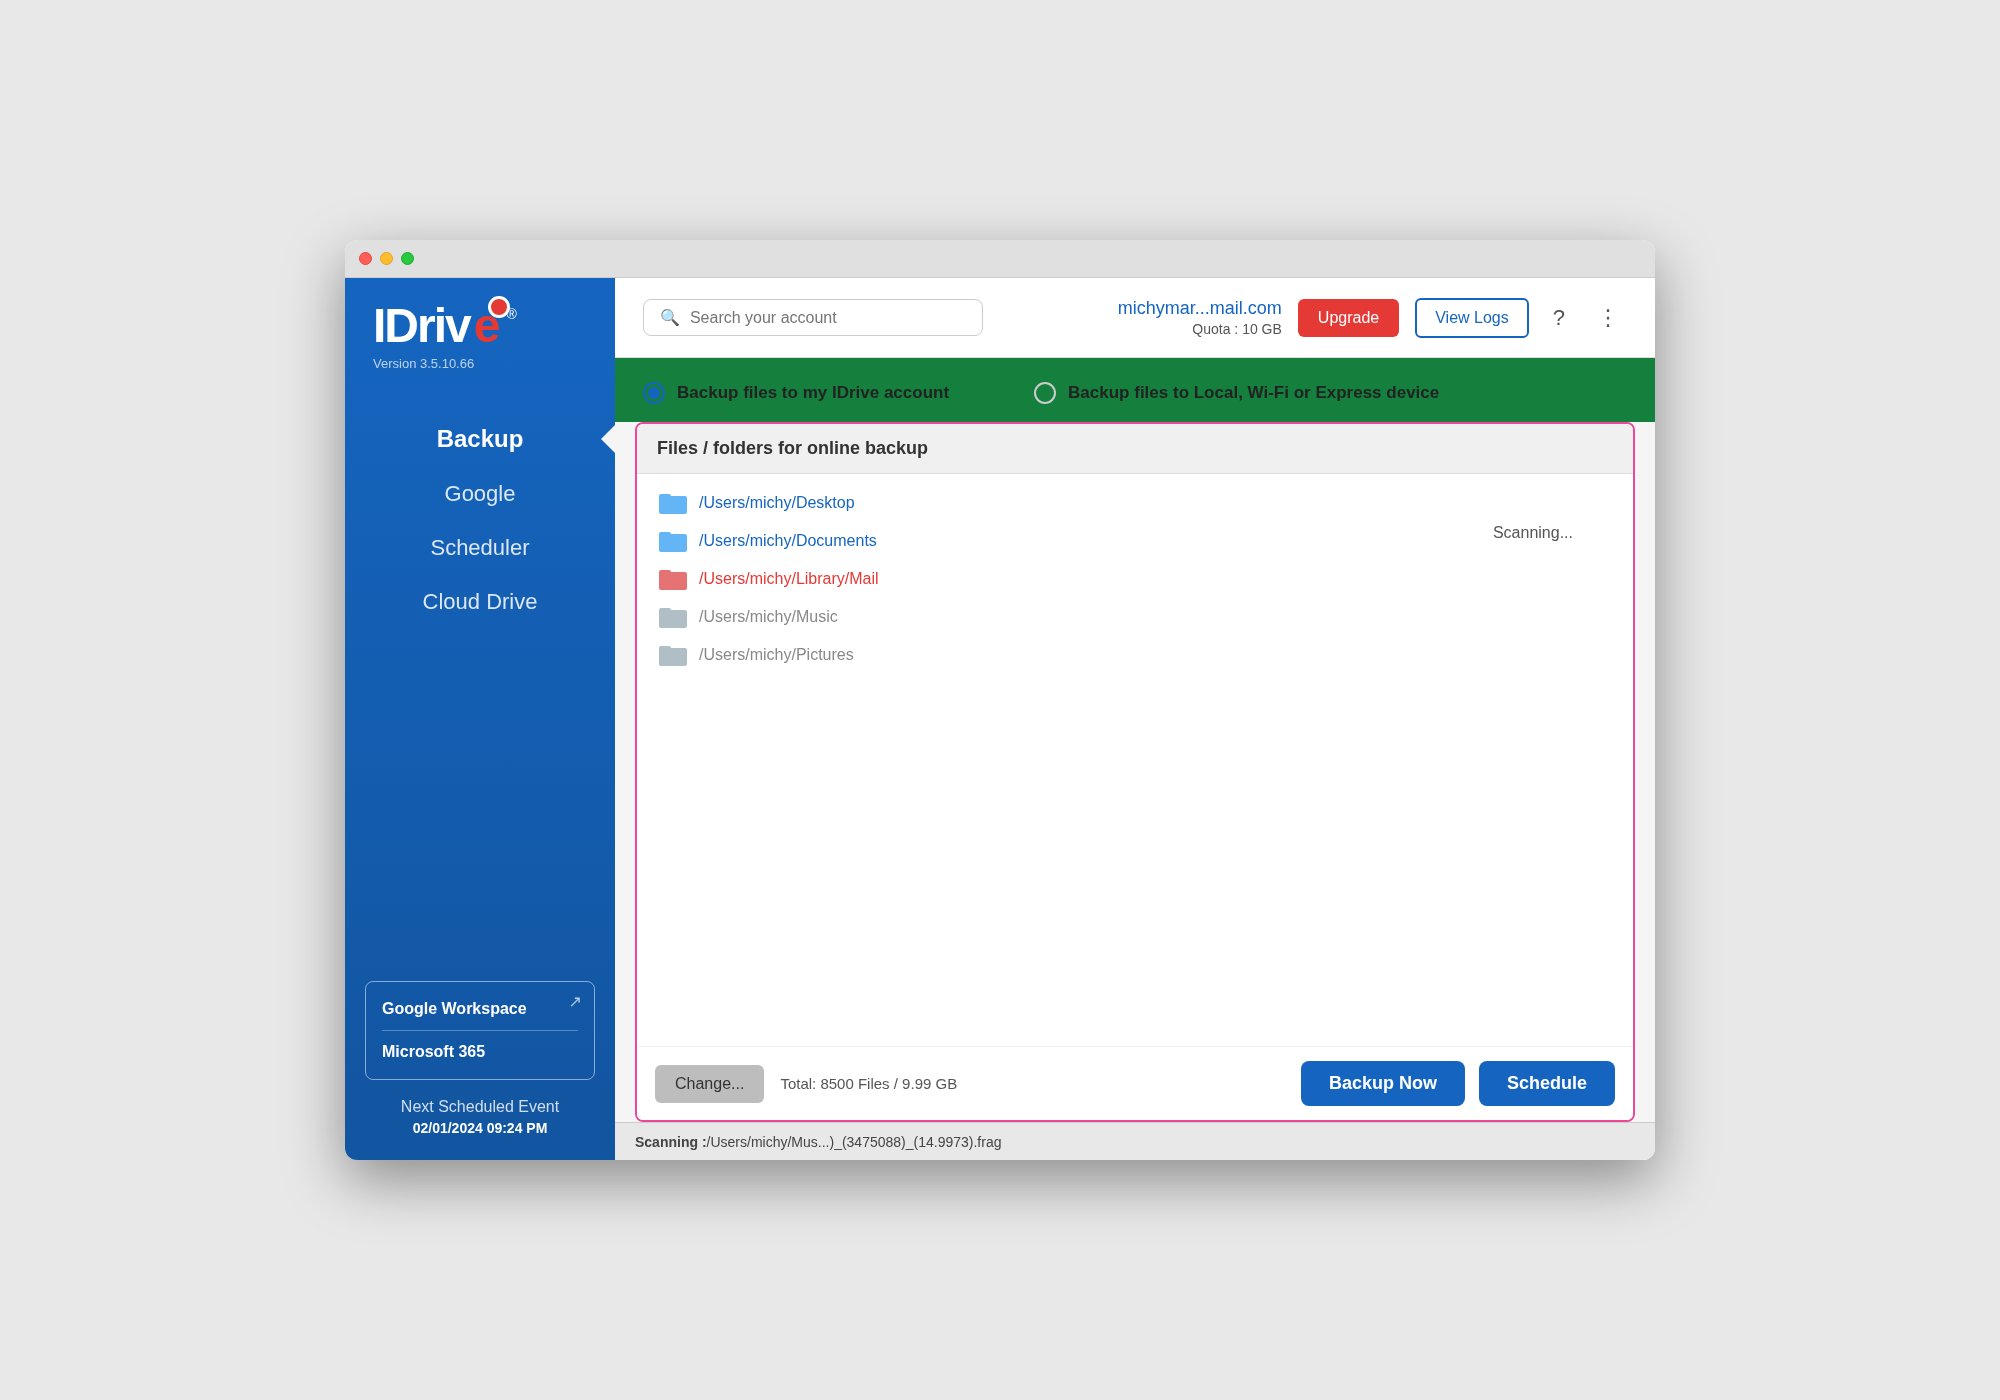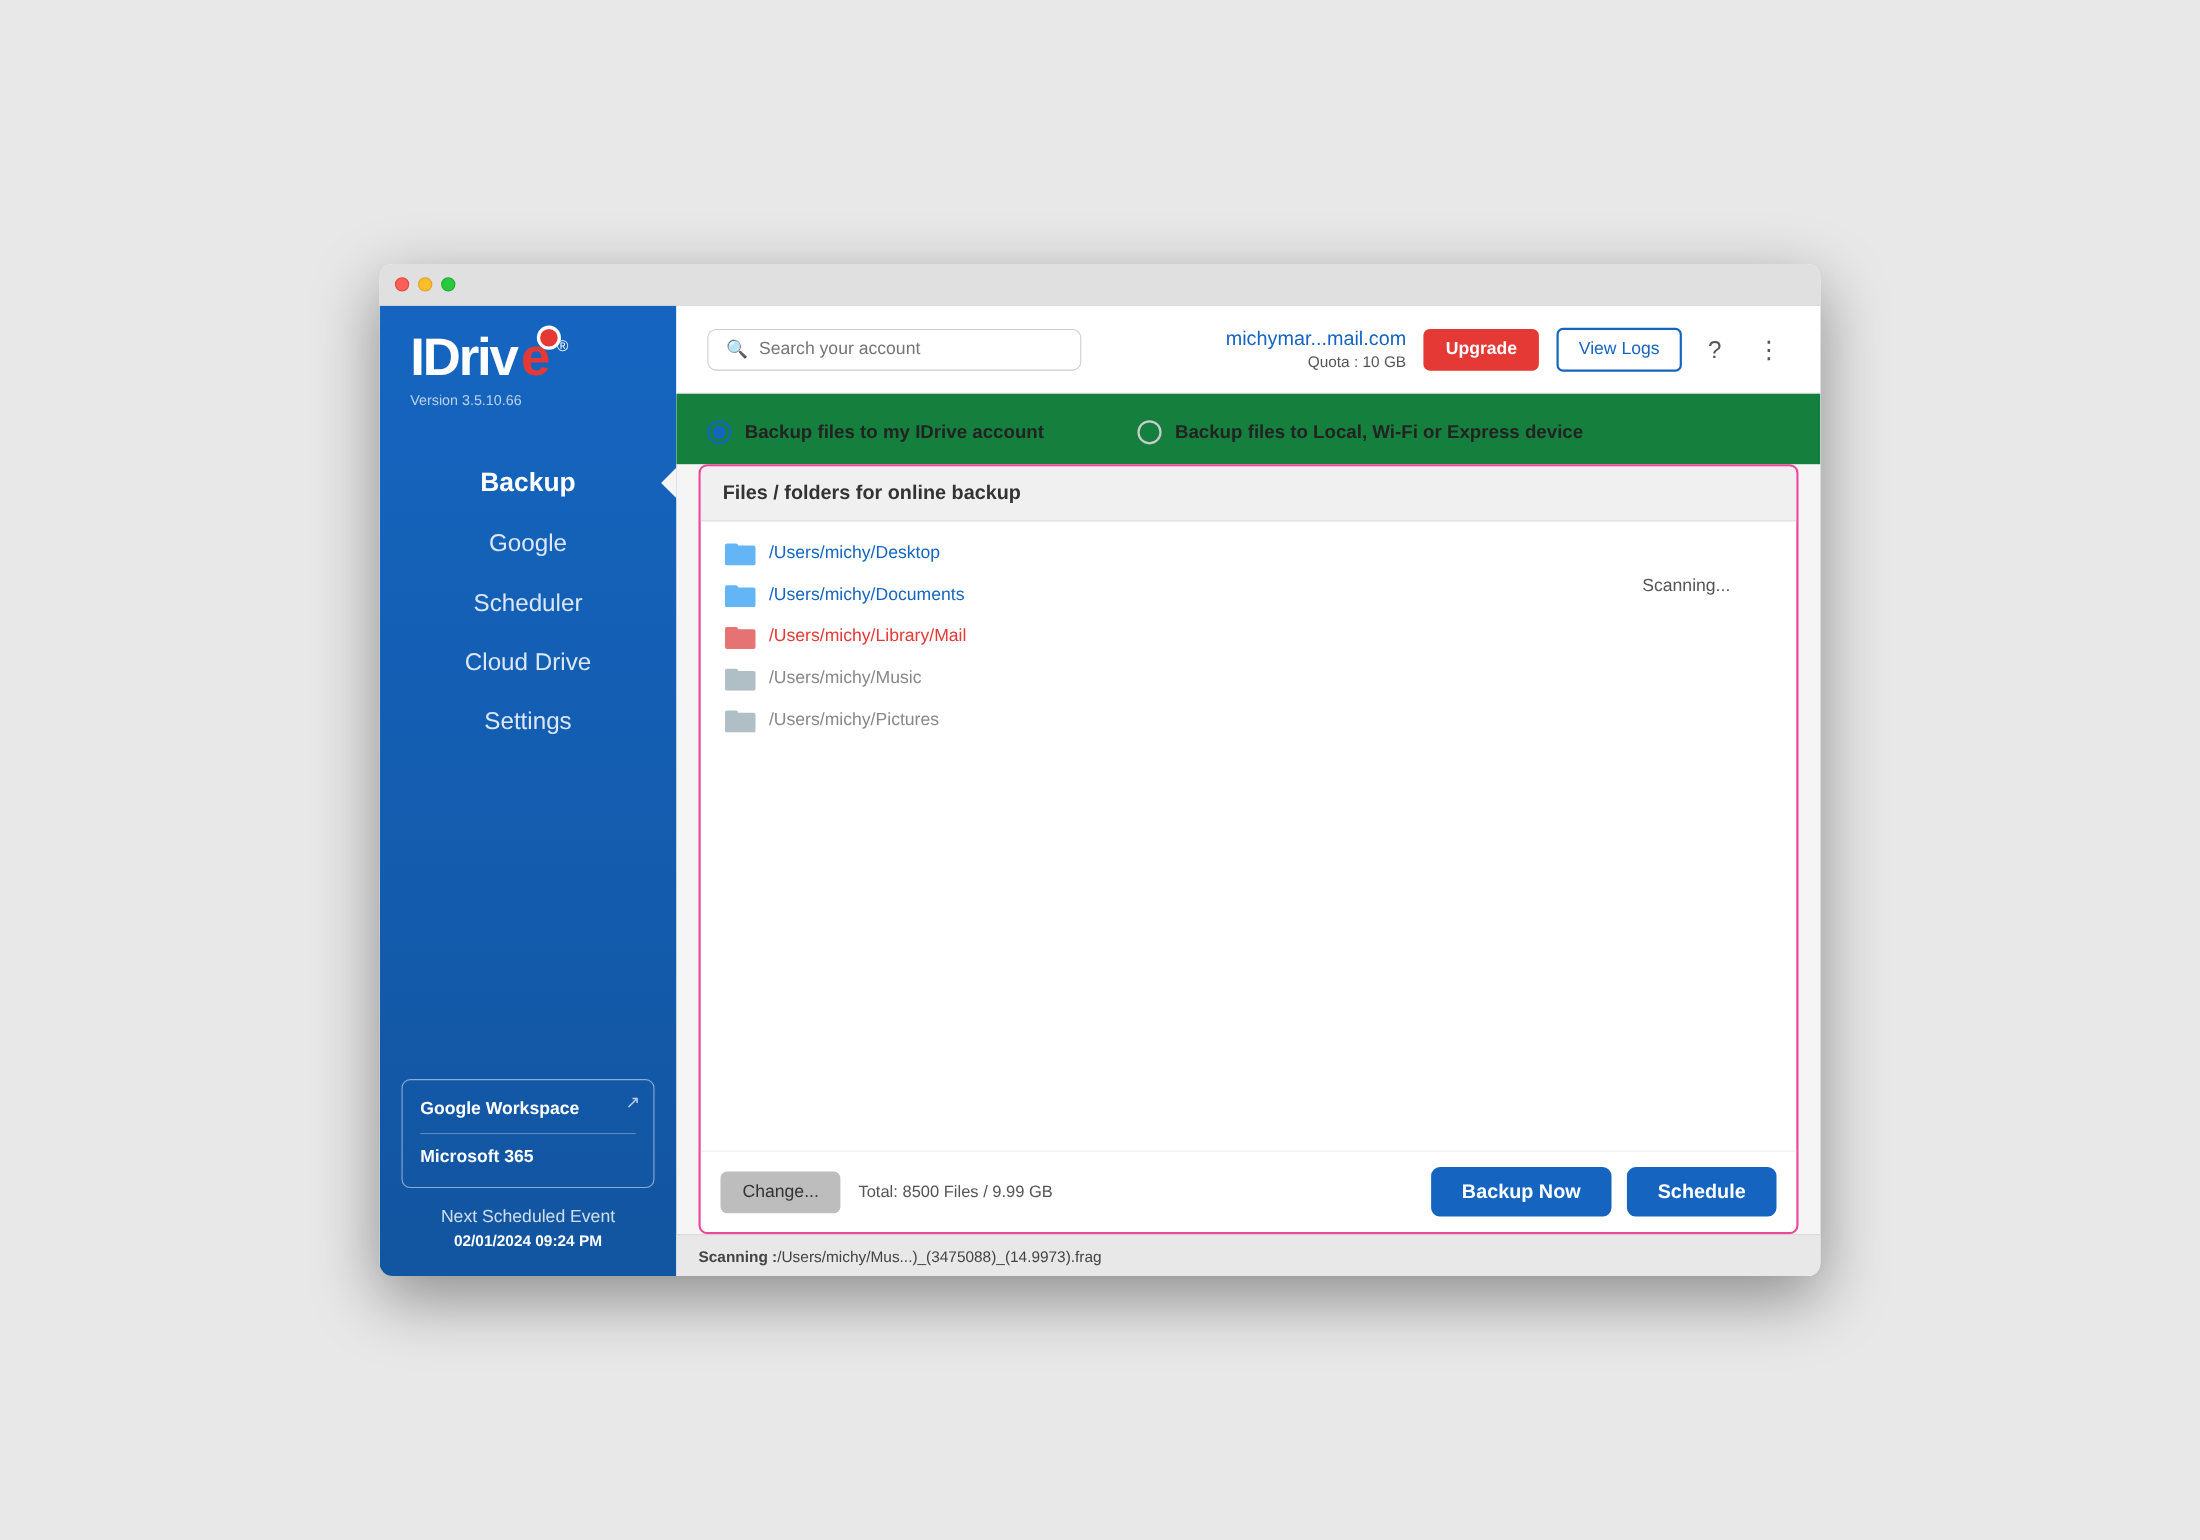--- a/index.html
+++ b/index.html
@@ -245,21 +245,21 @@
       font-size: 14px;
       margin-top: 2px;
     }
     .btn-upgrade {
       background: #e53935;
       color: white;
       border: none;
       border-radius: 6px;
       padding: 10px 20px;
       font-size: 16px;
-      font-weight: 700;
+      font-weight: 400;
       cursor: pointer;
     }
     .btn-view-logs {
       background: white;
       color: #1565c0;
       border: 2px solid #1565c0;
       border-radius: 6px;
       padding: 9px 18px;
       font-size: 16px;
       font-weight: 500;
@@ -470,23 +470,20 @@
         </div>
         <div class="nav-item">
           <span>Google</span>
         </div>
         <div class="nav-item">
           <span>Scheduler</span>
         </div>
         <div class="nav-item">
           <span>Cloud Drive</span>
         </div>
-        <div class="nav-item">
-          <span>Settings</span>
-        </div>
       </nav>
 
       <div class="sidebar-bottom">
         <div class="workspace-box">
           <span class="workspace-link-icon">↗</span>
           <div class="workspace-item">Google Workspace</div>
           <div class="workspace-divider"></div>
           <div class="workspace-item">Microsoft 365</div>
         </div>
         <div class="scheduled-info">

